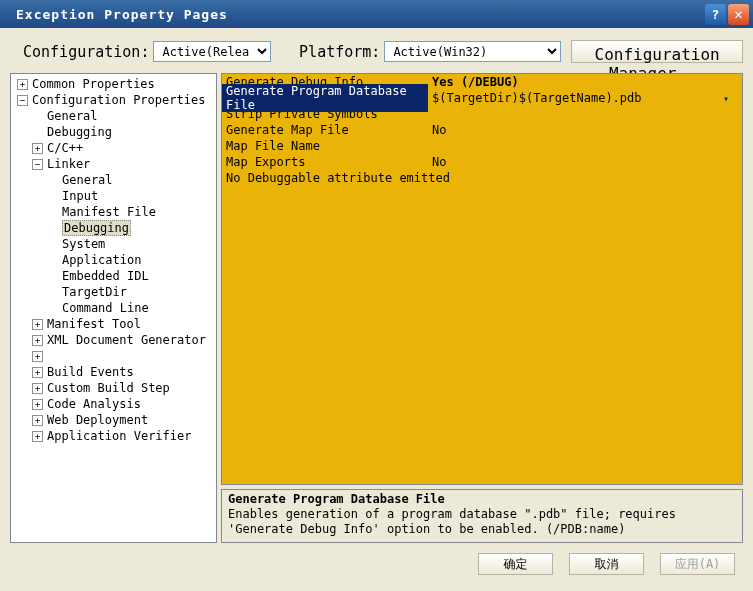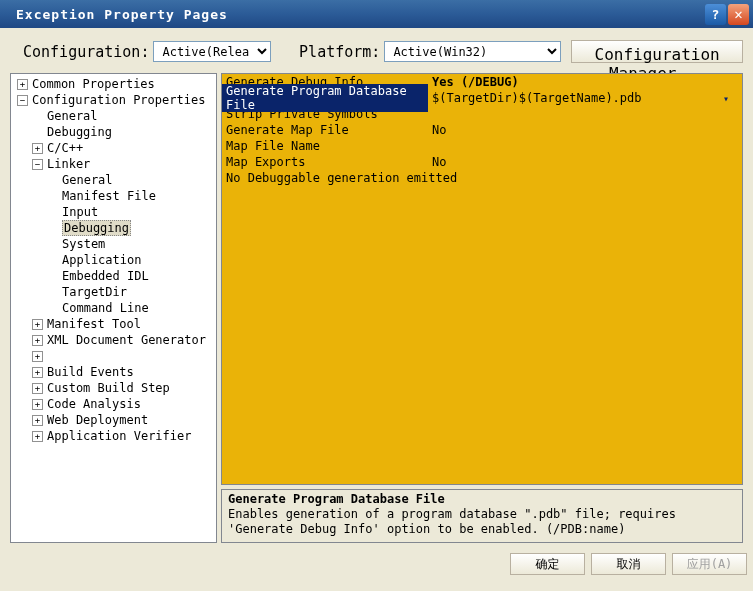--- a/index.html
+++ b/index.html
@@ -37,21 +37,21 @@
 .grid-key { width: 206px; padding-left: 4px; font-size: 12px; }
 .grid-val { flex: 1; padding-left: 4px; font-size: 12px; display: flex; align-items: center; }
 .grid-val b { font-weight: bold; }
 .grid-row.selected .grid-val { }
 .val-dd { position: absolute; right: 13px; color: #0A246A; font-size: 10px; }
 .grid-row.selected { position: relative; }
 
 .desc-panel { height: 54px; border: 1px solid #828790; background: #ECE9D8; padding: 2px 6px; font-size: 12px; line-height: 15px; }
 .desc-title { font-weight: bold; }
 
-.footer { display: flex; justify-content: flex-end; gap: 6px; padding: 4px 6px 8px 10px; }
+.footer { display: flex; justify-content: flex-end; gap: 16px; padding: 4px 18px 8px 10px; }
 .footer button { width: 75px; height: 22px; border: 1px solid #B8B0A0; background: linear-gradient(to bottom, #FFFFFF, #ECE9D8); font-family: inherit; font-size: 12px; cursor: pointer; }
 .footer button.disabled { color: #A0A0A0; cursor: default; }
 </style>
 </head>
 <body>
 
 <div class="titlebar">
   <span class="titlebar-text">Exception Property Pages</span>
   <span class="titlebar-spacer"></span>
   <div class="titlebar-btn btn-help">?</div>
@@ -93,24 +93,24 @@
         <span class="tree-label">C/C++</span>
       </div>
     <div class="tree-item lvl2">
         <span class="tree-toggle">−</span>
         <span class="tree-label">Linker</span>
       </div>
     <div class="tree-item lvl4">
         <span class="tree-label">General</span>
       </div>
     <div class="tree-item lvl4">
+        <span class="tree-label">Input</span>
+      </div>
+    <div class="tree-item lvl4">
         <span class="tree-label">Manifest File</span>
-      </div>
-    <div class="tree-item lvl4">
-        <span class="tree-label">Input</span>
       </div>
     <div class="tree-item lvl4">
         <span class="tree-label tree-selected">Debugging</span>
       </div>
     <div class="tree-item lvl4">
         <span class="tree-label">System</span>
       </div>
     <div class="tree-item lvl4">
         <span class="tree-label">Application</span>
       </div>
@@ -179,21 +179,21 @@
         </div>
         <div class="grid-row">
           <div class="grid-key">Map File Name</div>
           <div class="grid-val"></div>
         </div>
         <div class="grid-row">
           <div class="grid-key">Map Exports</div>
           <div class="grid-val">No</div>
         </div>
         <div class="grid-row">
-          <div class="grid-val">No Debuggable generation emitted</div>
+          <div class="grid-val">No Debuggable attribute emitted</div>
         </div>
       </div>
     <div class="desc-panel">
       <div class="desc-title">Generate Program Database File</div>
       <div>Enables generation of a program database ".pdb" file; requires 'Generate Debug Info' option to be enabled.     (/PDB:name)</div>
     </div>
   </div>
 </div>
 
 <div class="footer">

